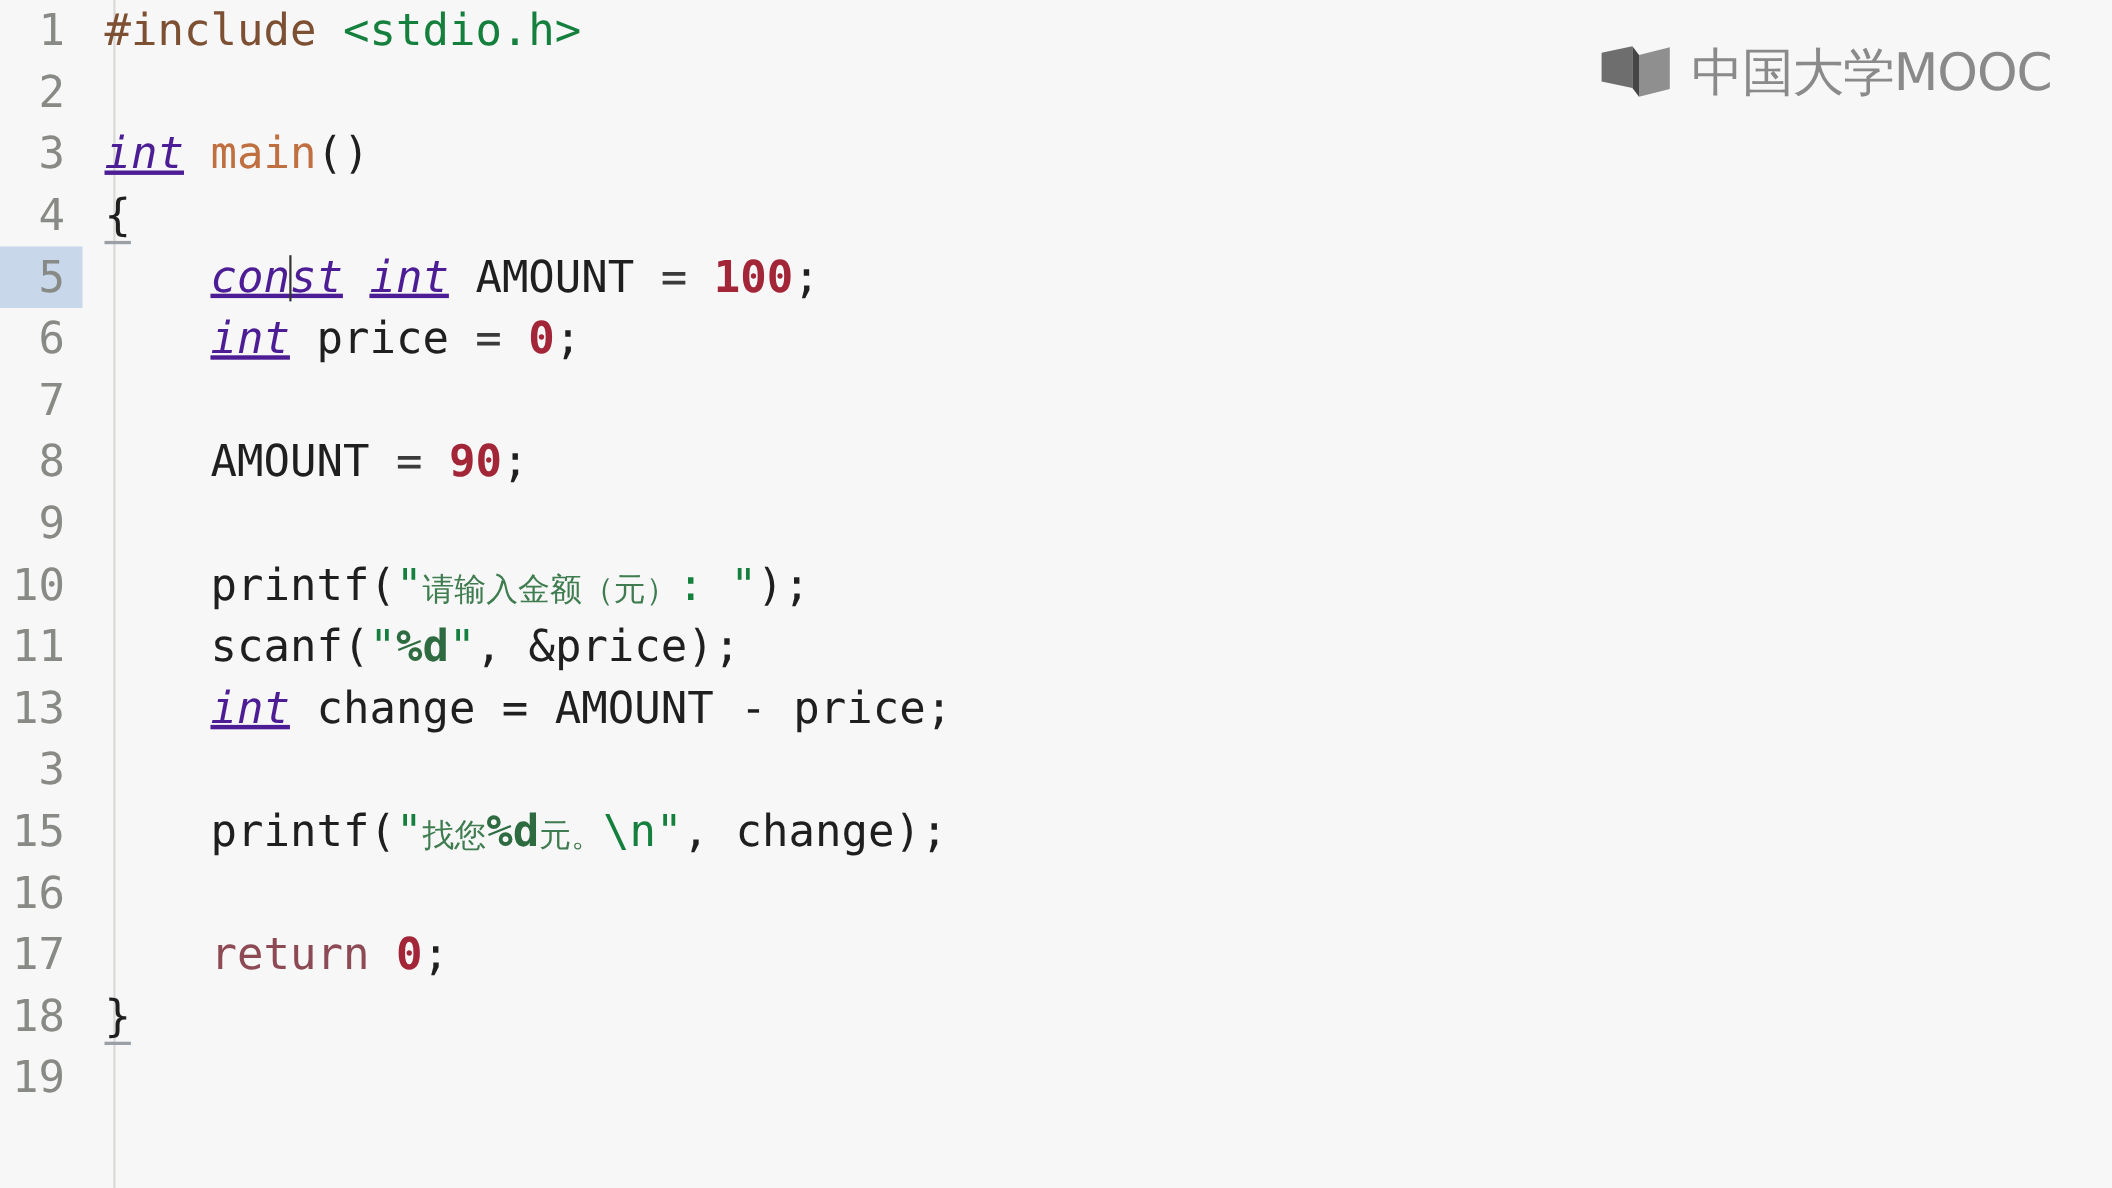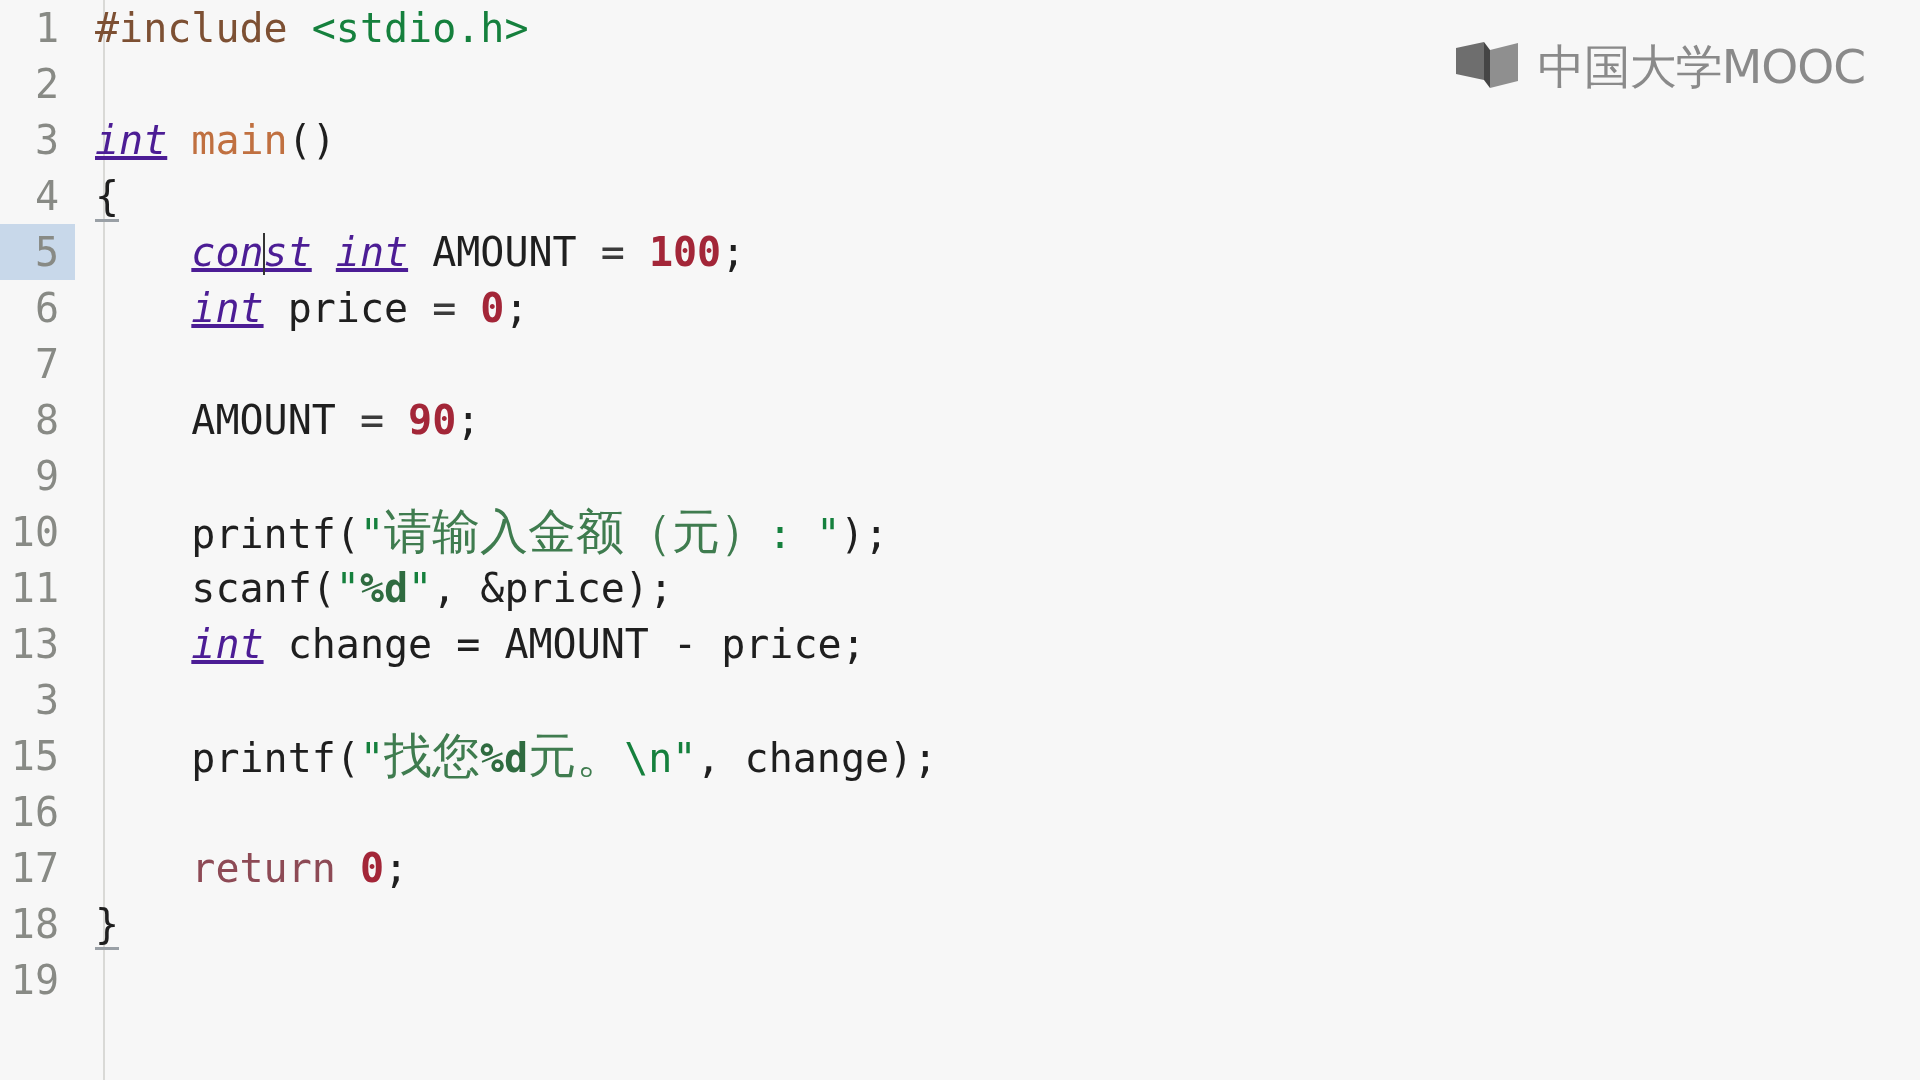--- a/index.html
+++ b/index.html
@@ -73,21 +73,21 @@
     font-family: "DejaVu Sans Mono", "Liberation Mono", monospace;
     color: #202020;
     white-space: pre;
     z-index: 1;
   }
 
   
   .t-plain    { color: #1f1f1f; }
   .t-preproc  { color: #7d5033; }
   .t-string   { color: #15803d; margin-top: 16px; }
-  .t-str-cjk  { color: #3f7c4f; font-family: Liberation Sans, sans-serif; font-size: 48px; }
+  .t-str-cjk  { color: #3f7c4f; font-family: Liberation Sans, sans-serif; font-size: 29px; }
   .t-spec     { color: #2f6b40; font-weight: bold; }
   .t-keyword  { color: #4c1d95; font-style: italic; text-decoration: underline; }
   .t-keyword2 { color: #8d4a55; margin-top: 40px; }
   .t-func     { color: #c07040; }
   .t-number   { color: #a32638; font-weight: bold; margin-top: 16px; }
   .t-ident    { color: #1f1f1f; }
   .t-op       { color: #3b3b3b; }
   .t-brace-match {
     color: #1f1f1f;
     border-bottom: 3px solid #9aa0a6;

